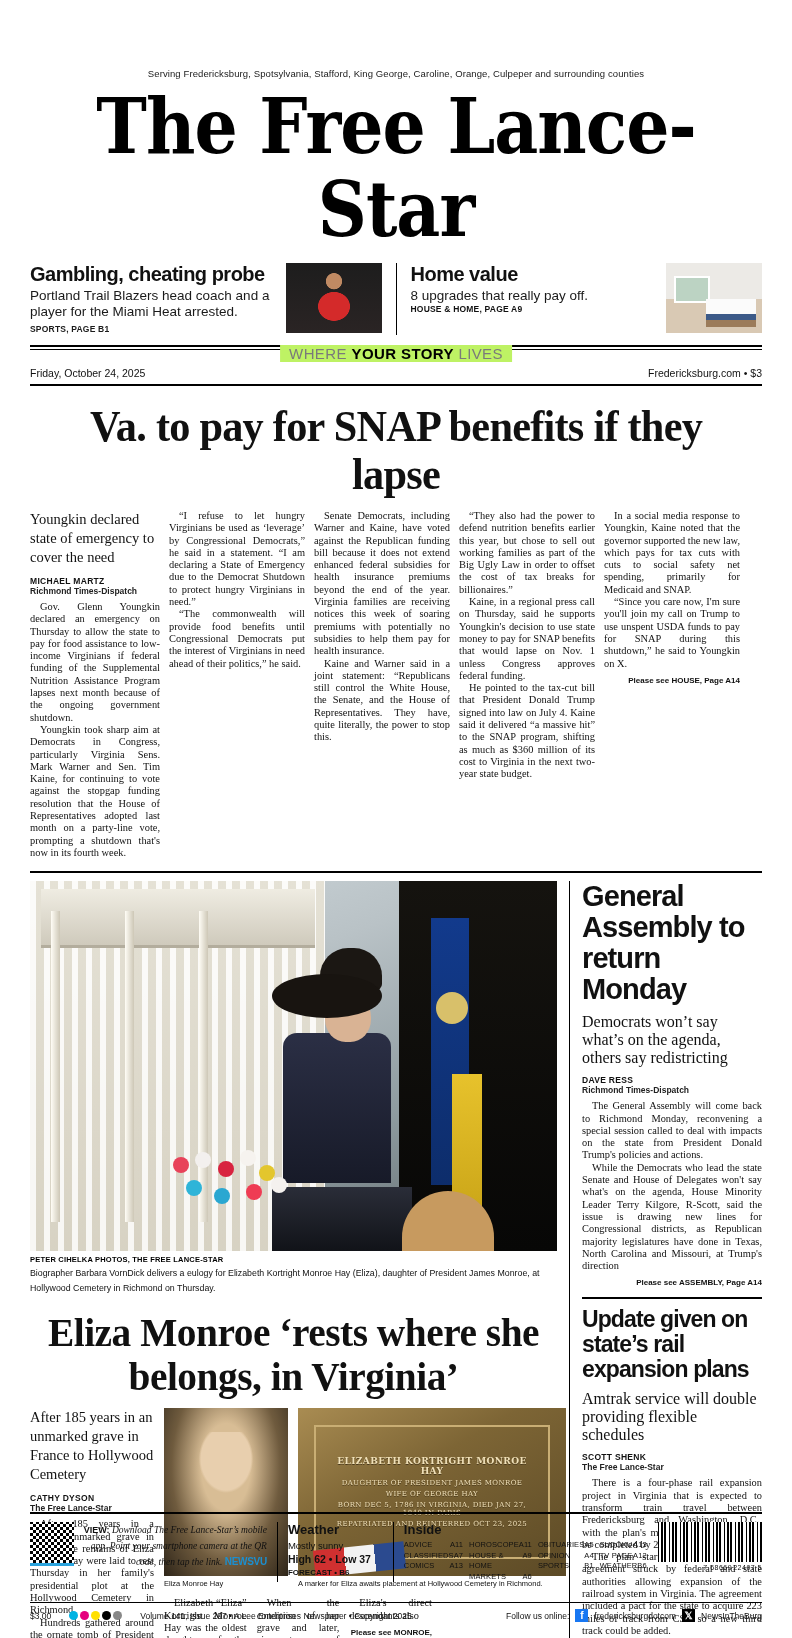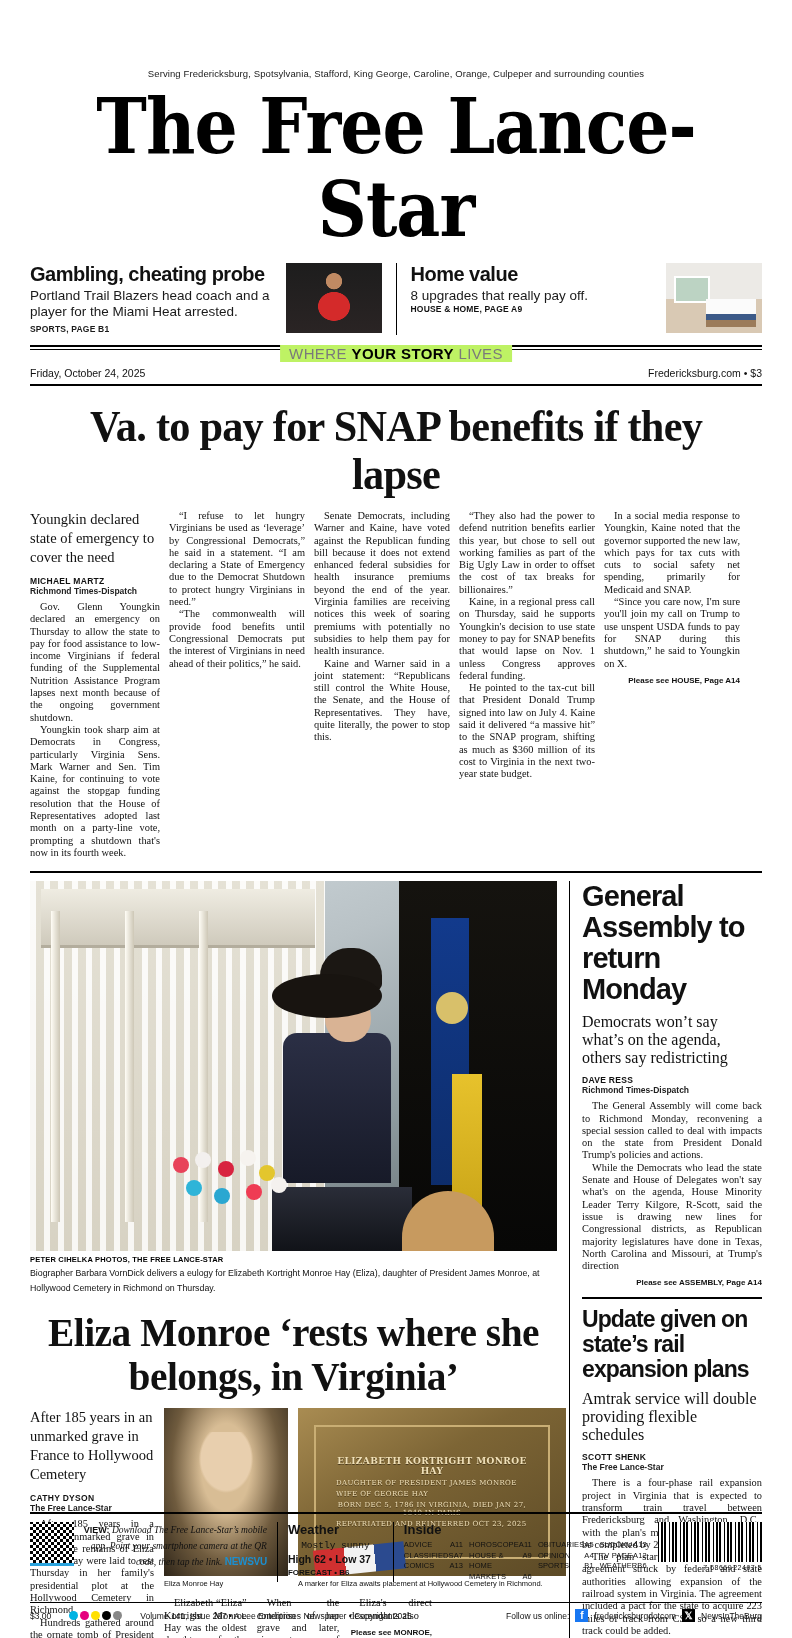--- a/index.html
+++ b/index.html
@@ -218,21 +218,21 @@
     background:radial-gradient(ellipse at 50% 40%, #e8cfae 0 55%, transparent 60%);
   }
   .plaque {
     width: 268px; height: 168px;
     background: linear-gradient(150deg,#a98c52,#7d6535 40%,#5c4a26 100%);
     position: relative; overflow: hidden;
     display:flex; align-items:center; justify-content:center;
   }
   .plaque-inner {
     width: 88%; height: 80%; border: 2px solid #c9ae74;
-    display:flex; flex-direction:column; align-items:flex-start; justify-content:center;
+    display:flex; flex-direction:column; align-items:center; justify-content:center;
     gap:3px; padding:20px;
   }
   .plaque-line {
     font-family: "DejaVu Serif", serif;
     color: #f0e0b8; font-size: 7px; letter-spacing: .4px; text-align:center;
     text-shadow: 0 1px 0 #4a3a1c;
   }
   .plaque-line.big { font-size: 9px; font-weight: 700; }
   .plaque-flag { position:absolute; left:6%; bottom:2%; width:34%; height:16%;
     background:linear-gradient(90deg,#d03030 0 34%, #f2f2f2 34% 67%, #2b4a8f 67% 100%); transform: rotate(-6deg); }
@@ -259,21 +259,21 @@
   .qr-text {
     font-family: "Liberation Serif", serif;
     font-size: 9.5px; line-height: 16px; font-style: italic; text-align: right;
   }
   .qr-text b { font-style: normal; font-weight: 700; font-family:"Liberation Sans",sans-serif; font-size:9px;}
   .newsvu { color:#1b8fd0; font-family:"Liberation Sans",sans-serif; font-weight:700; font-style:normal; font-size:10px; letter-spacing:-.3px;}
   .weather-block { width: 112px; border-left: 1px solid #000; padding-left: 10px; }
   .w-title, .i-title {
     font-family:"Liberation Sans",sans-serif; font-weight:700; font-size:13px; margin-bottom:3px;
   }
-  .w-line { font-family:Liberation Mono, monospace; font-size:9.5px; line-height:12px;text-align:center; }
+  .w-line { font-family:Liberation Sans, sans-serif; font-size:9.5px; line-height:12px; }
   .w-hi { font-family:"Liberation Sans",sans-serif; font-weight:700; font-size:10.5px; line-height:14px;}
   .w-fc { font-family:"Liberation Sans",sans-serif; font-weight:700; font-size:8px; margin-top:2px;}
   .inside-block { flex:1; border-left:1px solid #000; padding-left:10px; }
   .idx-grid { display:flex; gap:6px; margin-top:2px; }
   .idx-col { flex:1; }
   .idx-row {
     display:flex; justify-content:space-between;
     font-family:"Liberation Sans",sans-serif; font-size:7.5px; line-height:10.5px;
     text-transform:uppercase; letter-spacing:.1px;
   }

